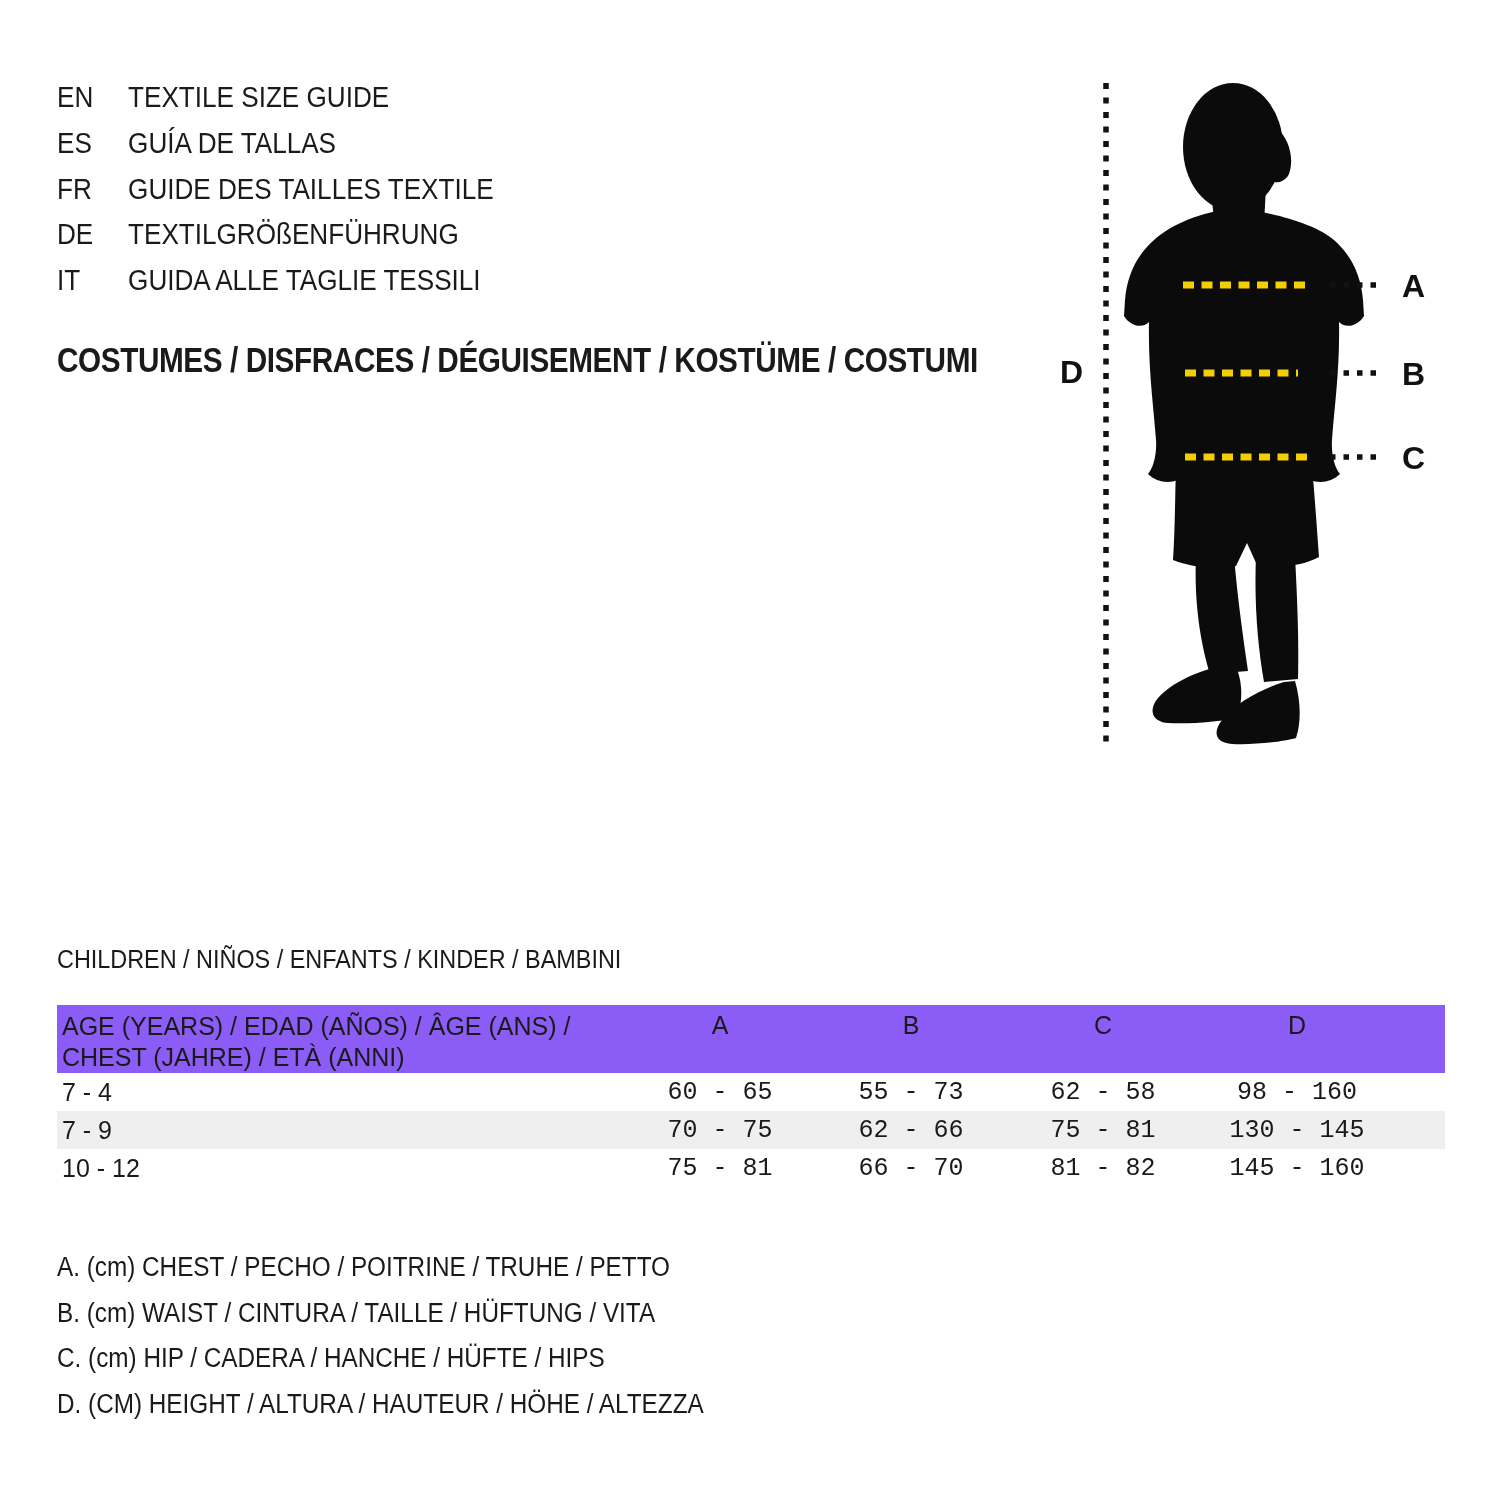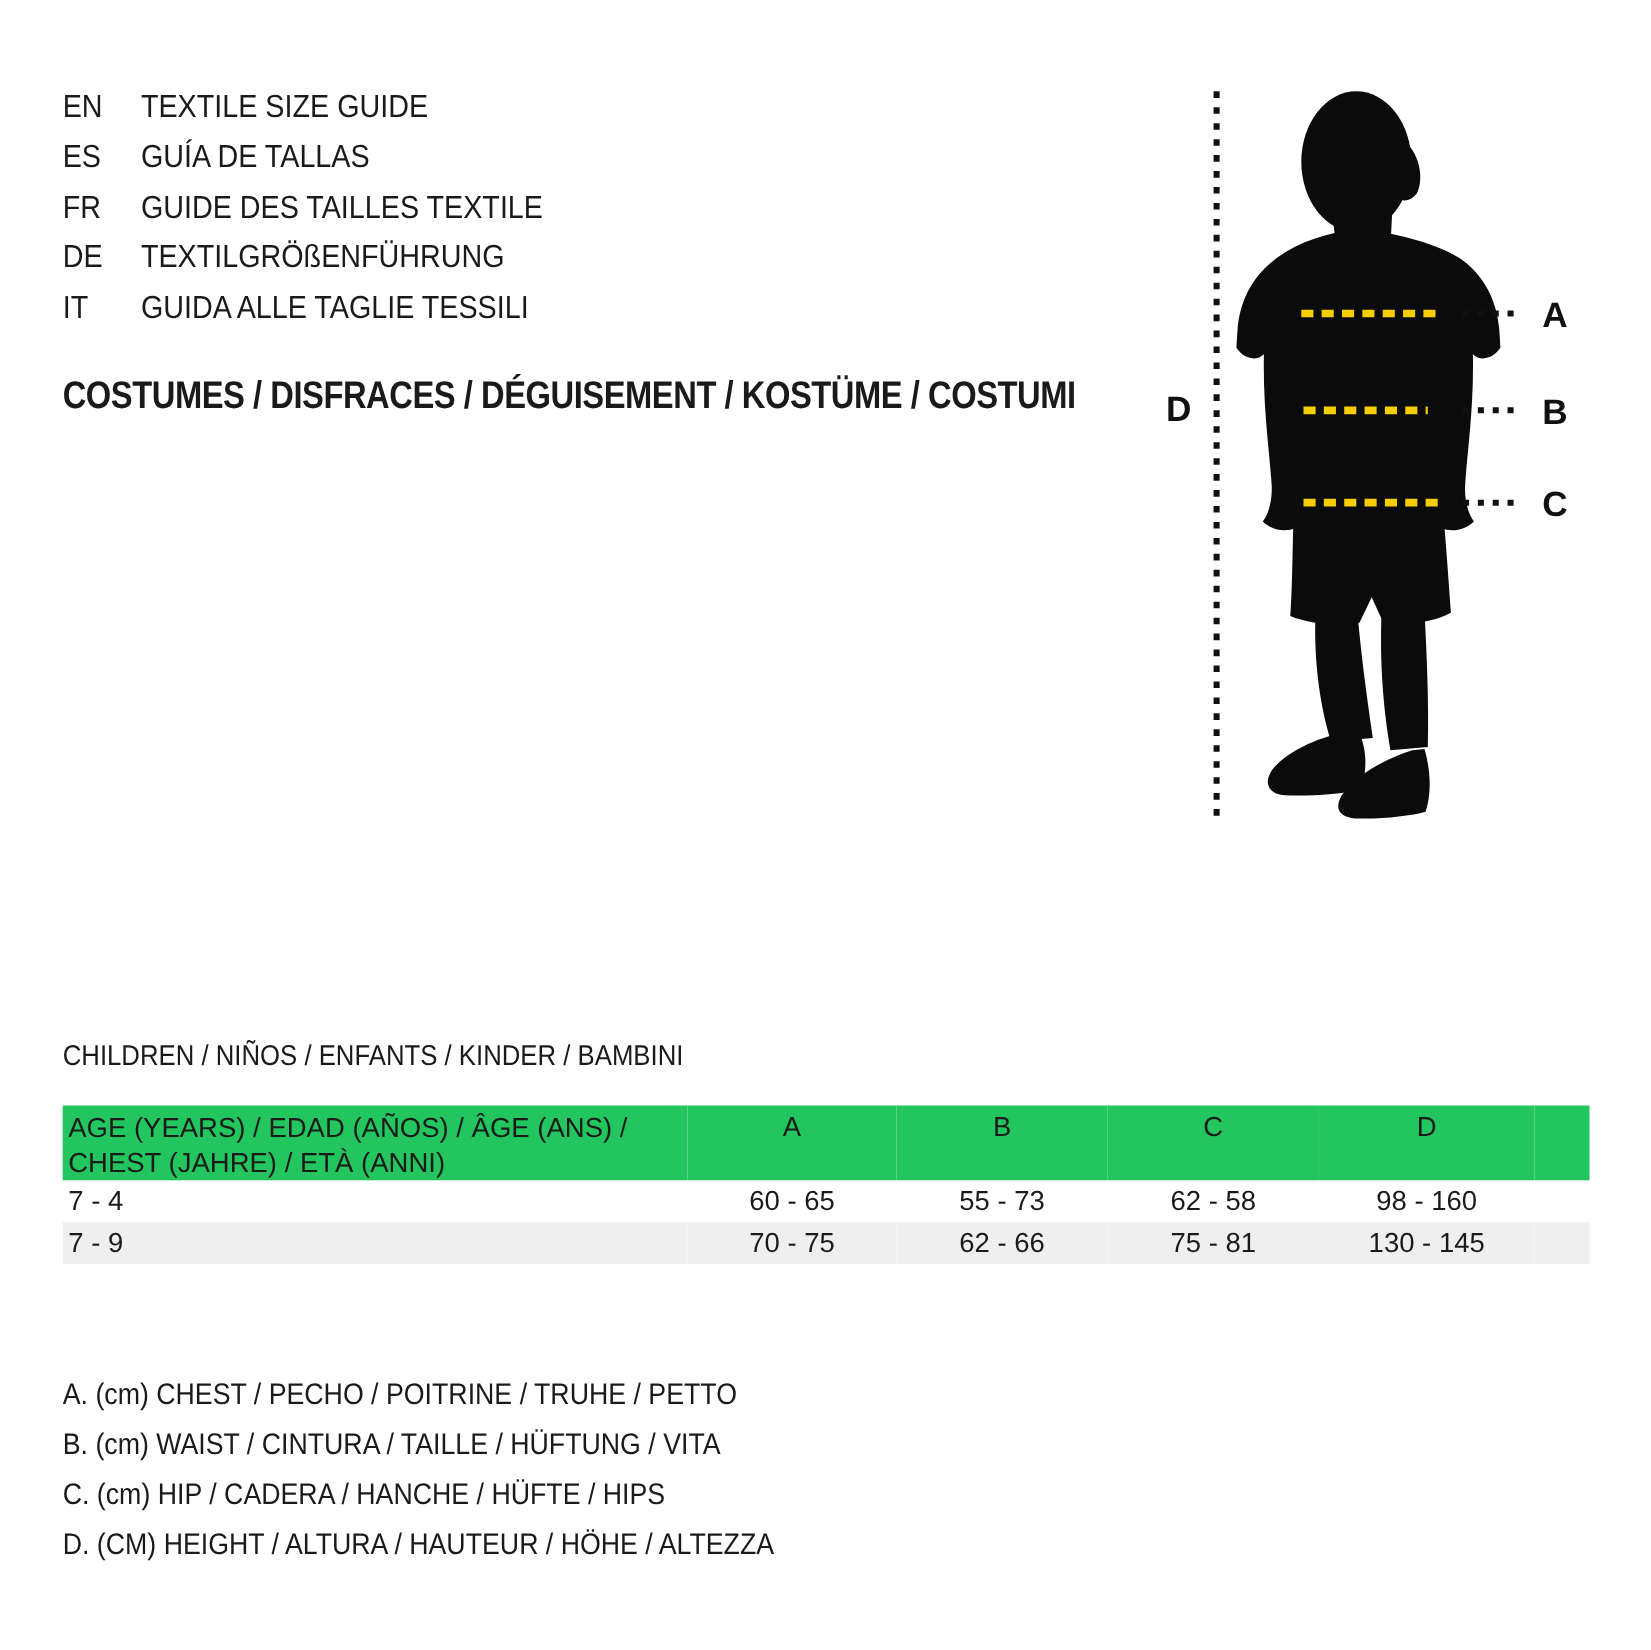--- a/index.html
+++ b/index.html
@@ -42,29 +42,29 @@
   .section-heading {
     position:absolute; left:57px; top:944px;
     font-size:26px; white-space:nowrap;
   }
 
   table.size-table {
     position:absolute; left:57px; top:1005px;
     width:1388px; border-collapse:collapse; table-layout:fixed;
     font-size:25px; color:#1a1a1a;
   }
-  table.size-table thead tr { background:#22c55e; height:63px; }
+  table.size-table thead tr { background:#8b5cf6; height:63px; }
   table.size-table th { font-weight:normal; vertical-align:top; padding-top:6px; }
   table.size-table th.age-th { text-align:left; padding-left:5px; line-height:31px; }
   table.size-table th.letter-th { text-align:center; }
   table.size-table tbody tr { height:38px; }
   table.size-table tbody tr:nth-child(even) { background:#efefef; }
   table.size-table td { vertical-align:middle; }
   table.size-table td.age-td { text-align:left; padding-left:5px; }
-  table.size-table td.val-td { text-align:center; }
+  table.size-table td.val-td { text-align:center;font-family:Liberation Mono, monospace; }
 
   
   .legend {
     position:absolute; left:57px; top:1245px;
     font-size:27px; line-height:45.7px; white-space:nowrap;
   }
 </style>
 </head>
 <body>
 
@@ -187,20 +187,28 @@
       <td></td>
     </tr>
     <tr>
       <td class="age-td">7 - 9</td>
       <td class="val-td">70 - 75</td>
       <td class="val-td">62 - 66</td>
       <td class="val-td">75 - 81</td>
       <td class="val-td">130 - 145</td>
       <td></td>
     </tr>
+    <tr>
+      <td class="age-td">10 - 12</td>
+      <td class="val-td">75 - 81</td>
+      <td class="val-td">66 - 70</td>
+      <td class="val-td">81 - 82</td>
+      <td class="val-td">145 - 160</td>
+      <td></td>
+    </tr>
   </tbody>
 </table>
 
 <div class="legend condensed">
   <div>A. (cm) CHEST / PECHO / POITRINE / TRUHE / PETTO</div>
   <div>B. (cm) WAIST / CINTURA / TAILLE / HÜFTUNG / VITA</div>
   <div>C. (cm) HIP / CADERA / HANCHE / HÜFTE / HIPS</div>
   <div>D. (CM) HEIGHT / ALTURA / HAUTEUR / HÖHE / ALTEZZA</div>
 </div>
 

